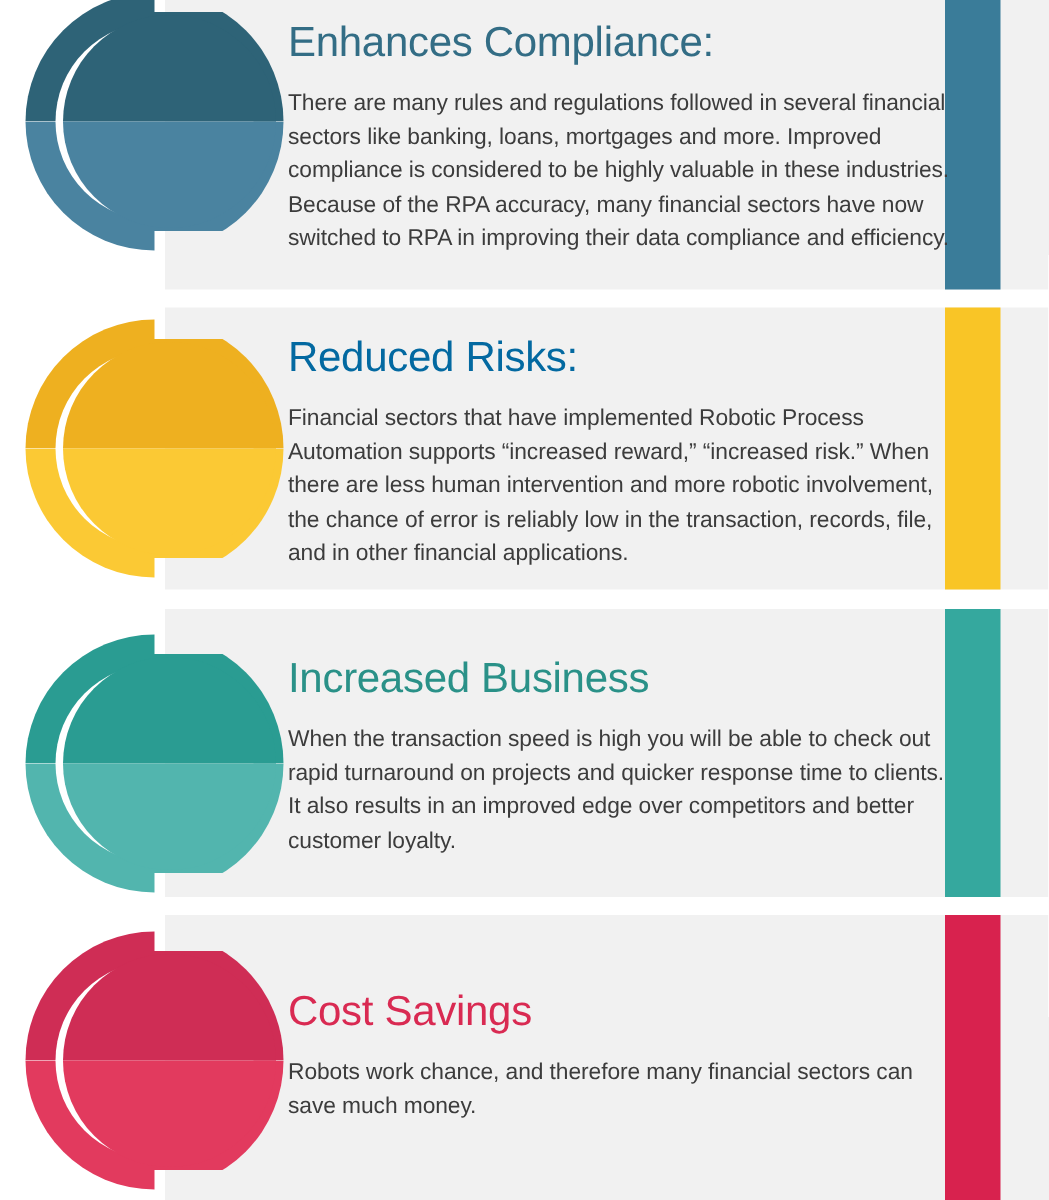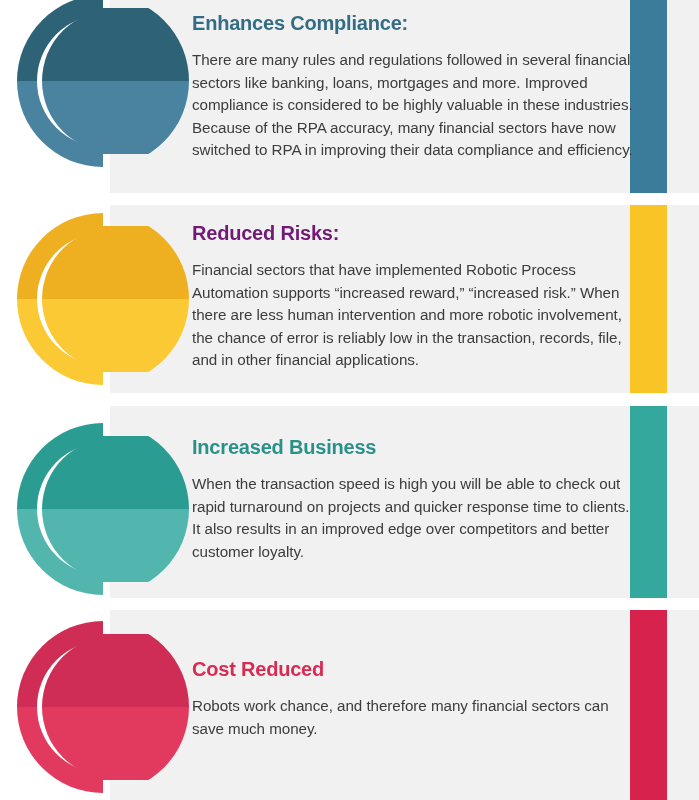--- a/index.html
+++ b/index.html
@@ -56,22 +56,22 @@
 
   
   .panel-text {
     position: absolute;
     left: 82px;        
     right: 60px;
     top: 0;
   }
   .panel-heading {
     margin: 0 0 14px 0;
-    font-size: 20px;
-    font-weight: bold;
+    font-size: 28px;
+    font-weight: normal;
     letter-spacing: -0.2px;
     line-height: 1.15;
   }
   .panel-body {
     margin: 0;
     font-size: 15.2px;
     line-height: 1.48;
     color: #3c3c3c;
     letter-spacing: -0.05px;
   }
@@ -114,21 +114,21 @@
       <g>
         <circle cx="103" cy="93" r="71" fill="#2e6377" clip-path="url(#clip-top-1)"></circle>
         <circle cx="103" cy="93" r="71" fill="#4a83a0" clip-path="url(#clip-bot-1)"></circle>
       </g>
     </svg>
   </div>
 
   <div class="panel" style="top:205px; height:188px;">
     <div class="accent-bar" style="background:#f9c526;"></div>
     <div class="panel-text" style="top:17px;">
-      <h2 class="panel-heading" style="color:#701a75;">Reduced Risks:</h2>
+      <h2 class="panel-heading" style="color:#0369a1;">Reduced Risks:</h2>
       <p class="panel-body">Financial sectors that have implemented Robotic Process Automation supports “increased reward,” “increased risk.” When there are less human intervention and more robotic involvement, the chance of error is reliably low in the transaction, records, file, and in other financial applications.</p>
     </div>
   </div>
   <div class="circle-graphic" style="top:206px;">
     <svg viewBox="0 0 186 186" xmlns="http://www.w3.org/2000/svg" aria-hidden="true">
       <defs>
         <clipPath id="clip-top-2">
             <rect x="-20" y="-20" width="226" height="113"></rect>
           </clipPath>
         <clipPath id="clip-bot-2">
@@ -184,21 +184,21 @@
       <g>
         <circle cx="103" cy="93" r="71" fill="#2a9c92" clip-path="url(#clip-top-3)"></circle>
         <circle cx="103" cy="93" r="71" fill="#52b5ae" clip-path="url(#clip-bot-3)"></circle>
       </g>
     </svg>
   </div>
 
   <div class="panel" style="top:610px; height:190px;">
     <div class="accent-bar" style="background:#d8224e;"></div>
     <div class="panel-text" style="top:48px;">
-      <h2 class="panel-heading" style="color:#d92a52;">Cost Reduced</h2>
+      <h2 class="panel-heading" style="color:#d92a52;">Cost Savings</h2>
       <p class="panel-body">Robots work chance, and therefore many financial sectors can save much money.</p>
     </div>
   </div>
   <div class="circle-graphic" style="top:614px;">
     <svg viewBox="0 0 186 186" xmlns="http://www.w3.org/2000/svg" aria-hidden="true">
       <defs>
         <clipPath id="clip-top-4">
             <rect x="-20" y="-20" width="226" height="113"></rect>
           </clipPath>
         <clipPath id="clip-bot-4">

